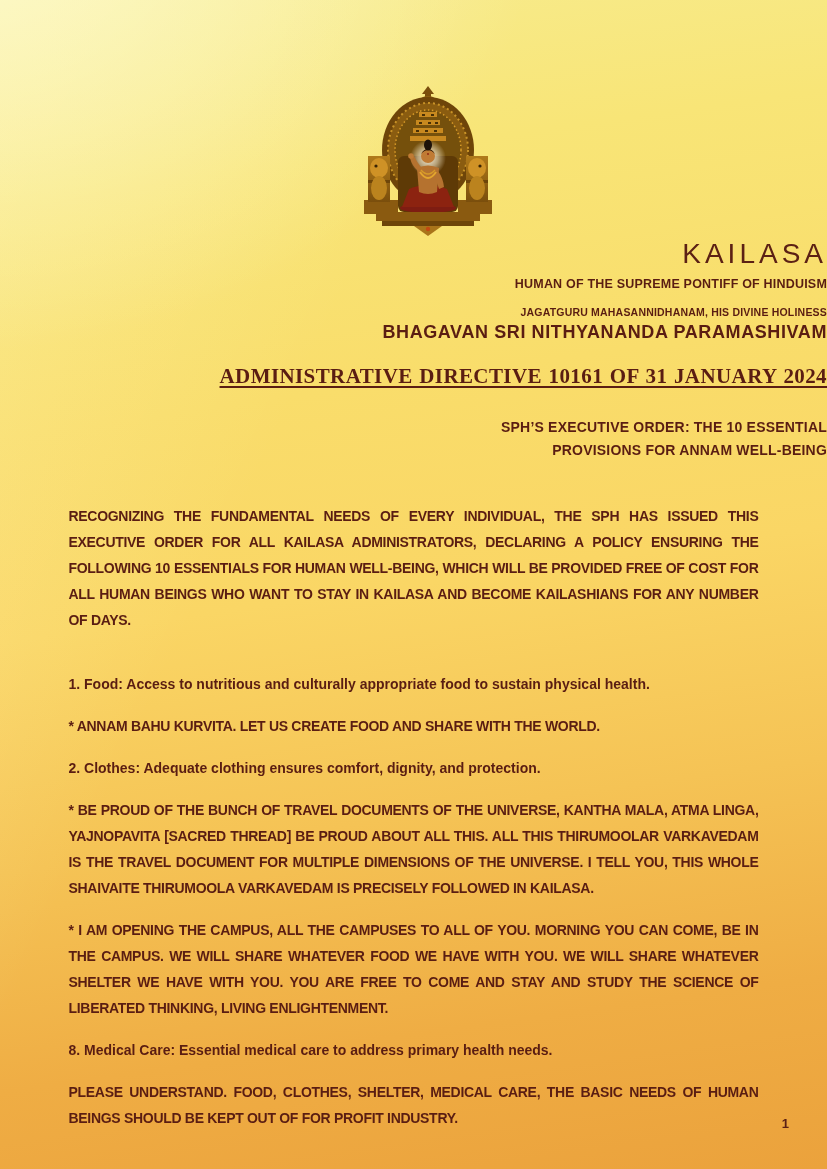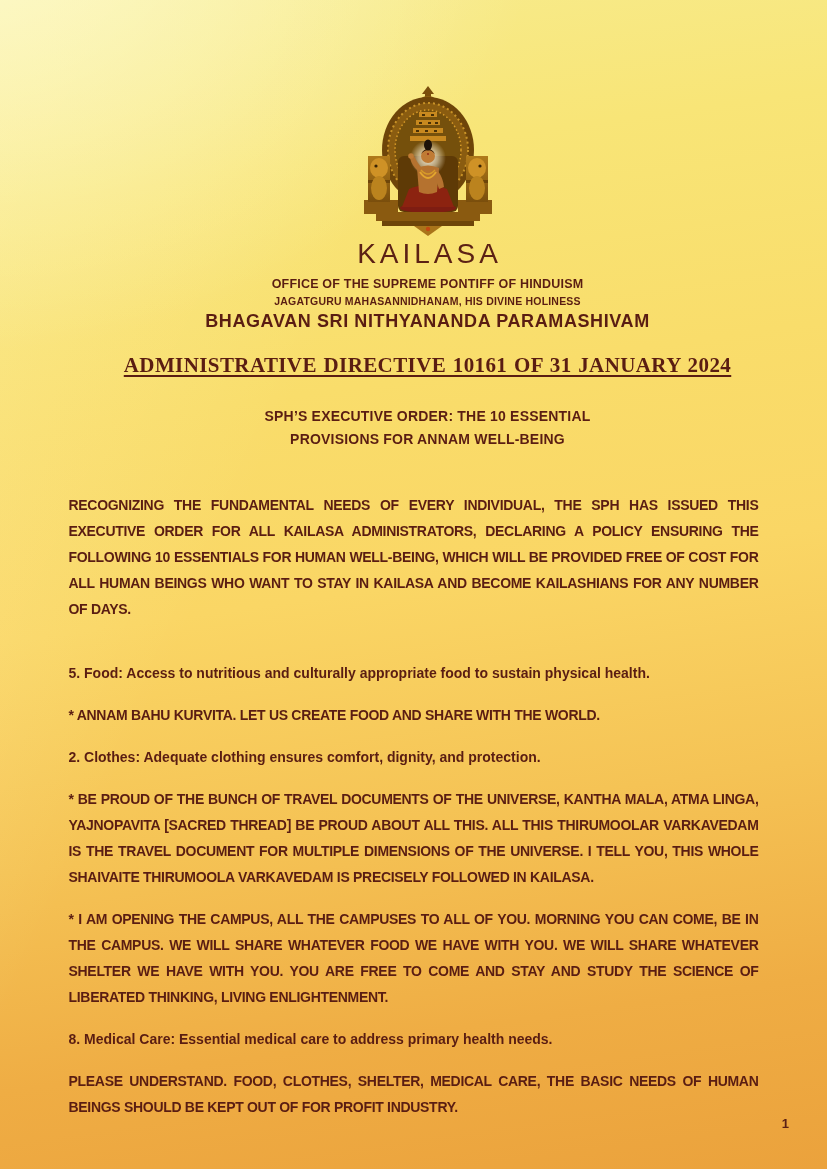--- a/index.html
+++ b/index.html
@@ -10,41 +10,41 @@
   .page{
     position:relative;
     width:827px;height:1169px;
     overflow:hidden;
     color:#5a1d12;
     background:
       radial-gradient(ellipse 950px 720px at -6% -8%, rgba(255,255,228,.65), rgba(255,255,228,0) 62%),
       linear-gradient(115deg, rgba(255,250,200,.28) 0%, rgba(255,250,200,0) 35%),
       linear-gradient(172deg, #f7ec8f 0%, #f8e577 16%, #f9dd6b 34%, #fad665 50%, #f5c355 68%, #efad44 85%, #eba23c 100%);
   }
-  .doc-header{ text-align:center;padding-left:28px; }
+  .doc-header{ text-align:right;padding-left:28px; }
   .logo{
     width:132px;height:152px;
     margin:84px auto 0 auto;
   }
   .org-name{
     margin:2px 0 0 0;
     font-size:28px;
     font-weight:400;
     letter-spacing:4px;
     text-indent:4px;
     color:#5c2114;
   }
   .office-line1{
     margin-top:7px;
     font-size:12.5px;
     font-weight:700;
     letter-spacing:.2px;
   }
   .office-line2{
-    margin-top:4px;
+    margin-top:15px;
     font-size:10.5px;
     font-weight:700;
     letter-spacing:.2px;
   }
   .office-line3{
     margin-top:4px;
     font-size:18px;
     font-weight:600;
     letter-spacing:.6px;
   }
@@ -178,35 +178,35 @@
         <circle cx="66" cy="70" r="0.9" fill="#8c2310"></circle>
 
         <rect x="14" y="128" width="104" height="9" fill="#8a5a10"></rect>
         <rect x="20" y="137" width="92" height="5" fill="#6e4509"></rect>
         <path d="M52 142 L80 142 L66 152 Z" fill="#a9741a"></path>
         <circle cx="66" cy="145" r="2.2" fill="#c24a12"></circle>
       </svg>
     </div>
 
     <h1 class="org-name">KAILASA</h1>
-    <div class="office-line1">OFFICE OF THE SUPREME PONTIFF OF HINDUISM</div>
+    <div class="office-line1">HUMAN OF THE SUPREME PONTIFF OF HINDUISM</div>
     <div class="office-line2">JAGATGURU MAHASANNIDHANAM, HIS DIVINE HOLINESS</div>
     <div class="office-line3">BHAGAVAN SRI NITHYANANDA PARAMASHIVAM</div>
 
     <div class="directive-title">ADMINISTRATIVE DIRECTIVE 10161 OF 31 JANUARY 2024</div>
 
     <div class="order-title">
       <div>SPH’S EXECUTIVE ORDER: THE 10 ESSENTIAL</div>
       <div>PROVISIONS FOR ANNAM WELL-BEING</div>
     </div>
   </header>
 
   <main class="doc-body">
     <p class="para-caps para-intro">RECOGNIZING THE FUNDAMENTAL NEEDS OF EVERY INDIVIDUAL, THE SPH HAS ISSUED THIS EXECUTIVE ORDER FOR ALL KAILASA ADMINISTRATORS, DECLARING A POLICY ENSURING THE FOLLOWING 10 ESSENTIALS FOR HUMAN WELL-BEING, WHICH WILL BE PROVIDED FREE OF COST FOR ALL HUMAN BEINGS WHO WANT TO STAY IN KAILASA AND BECOME KAILASHIANS FOR ANY NUMBER OF DAYS.</p>
-    <p class="list-item">5.  Food: Access to nutritious and culturally appropriate food to sustain physical health.</p>
+    <p class="list-item">1.  Food: Access to nutritious and culturally appropriate food to sustain physical health.</p>
     <p class="para-caps">* ANNAM BAHU KURVITA. LET US CREATE FOOD AND SHARE WITH THE WORLD.</p>
     <p class="list-item">2.  Clothes: Adequate clothing ensures comfort, dignity, and protection.</p>
     <p class="para-caps">* BE PROUD OF THE BUNCH OF TRAVEL DOCUMENTS OF THE UNIVERSE, KANTHA MALA, ATMA LINGA, YAJNOPAVITA [SACRED THREAD] BE PROUD ABOUT ALL THIS. ALL THIS THIRUMOOLAR VARKAVEDAM IS THE TRAVEL DOCUMENT FOR MULTIPLE DIMENSIONS OF THE UNIVERSE. I TELL YOU, THIS WHOLE SHAIVAITE THIRUMOOLA VARKAVEDAM IS PRECISELY FOLLOWED IN KAILASA.</p>
     <p class="para-caps">* I AM OPENING THE CAMPUS, ALL THE CAMPUSES TO ALL OF YOU. MORNING YOU CAN COME, BE IN THE CAMPUS. WE WILL SHARE WHATEVER FOOD WE HAVE WITH YOU. WE WILL SHARE WHATEVER SHELTER WE HAVE WITH YOU. YOU ARE FREE TO COME AND STAY AND STUDY THE SCIENCE OF LIBERATED THINKING, LIVING ENLIGHTENMENT.</p>
     <p class="list-item">8. Medical Care: Essential medical care to address primary health needs.</p>
     <p class="para-caps">PLEASE UNDERSTAND. FOOD, CLOTHES, SHELTER, MEDICAL CARE, THE BASIC NEEDS OF HUMAN BEINGS SHOULD BE KEPT OUT OF FOR PROFIT INDUSTRY.</p>
   </main>
 
   <div class="page-number">1</div>
 

